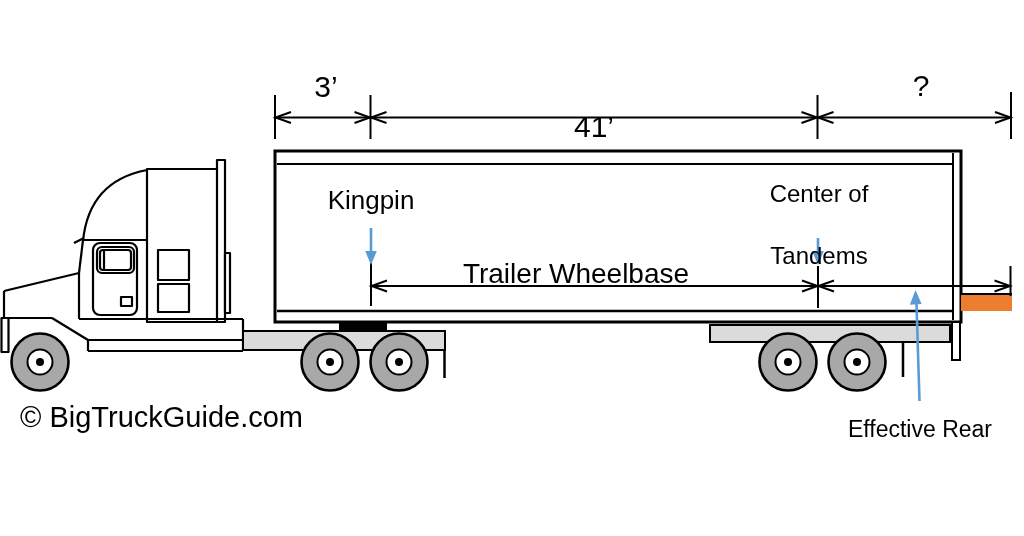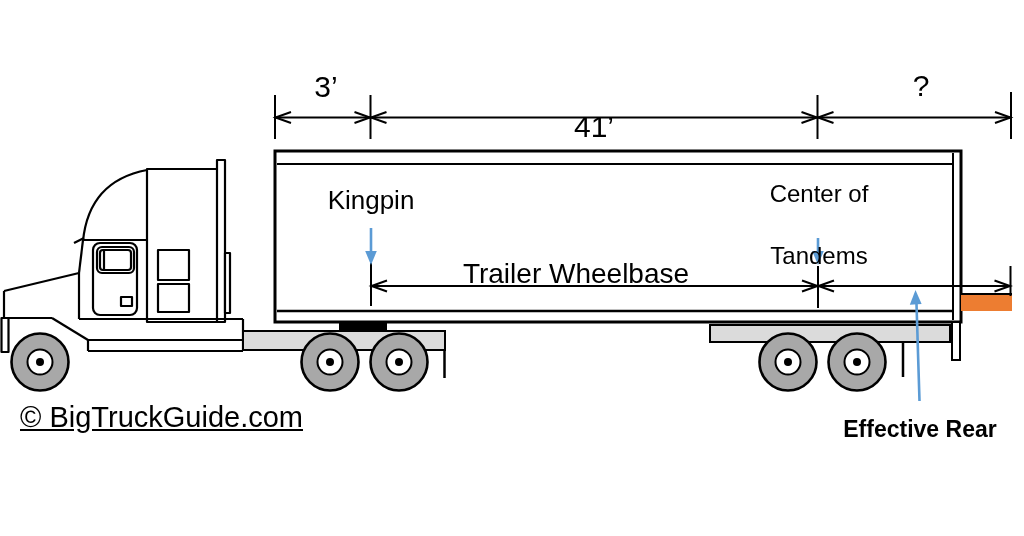--- a/index.html
+++ b/index.html
@@ -16,21 +16,21 @@
     position:absolute;
     text-align:center;
     color:#000;
     white-space:nowrap;
     user-select:none;
   }
   .dim-lbl{font-size:30px;line-height:30px;}
   .callout{font-size:26px;line-height:28px;}
   .callout-sm{font-size:24px;line-height:31px;white-space:pre-line;}
   .callout-xs{font-size:23px;line-height:26px;white-space:pre-line;}
-  .watermark{font-size:29px;line-height:31px;text-align:left;text-decoration:underline;}
+  .watermark{font-size:29px;line-height:31px;text-align:left;}
   svg [data-name]{vector-effect:non-scaling-stroke;}
 </style>
 </head>
 <body>
 
 <div id="stage" data-name="truck-dimension-diagram">
 
   <svg id="diagram-svg" width="1024" height="536" viewBox="0 0 1024 536" data-name="diagram-canvas">
 
     <g data-name="tractor" stroke="var(--ink)" fill="none" stroke-width="2.2" stroke-linejoin="round">
@@ -164,17 +164,17 @@
   <div class="lbl dim-lbl" style="left:821px;top:71px;width:200px;" data-name="dimension-label-rear-overhang">?</div>
 
   <div class="lbl callout-sm" style="left:744px;top:178px;width:150px;" data-name="center-of-tandems-label"><span data-name="center-of-tandems-line1">Center of</span><br>
     <span data-name="center-of-tandems-line2">Tandems</span>
   </div>
 
   <div class="lbl callout" style="left:301px;top:186px;width:140px;" data-name="kingpin-label">Kingpin</div>
 
   <div class="lbl" style="left:446px;top:247px;width:260px;font-size:28px;line-height:28px;margin-top:13px;" data-name="trailer-wheelbase-label">Trailer Wheelbase</div>
 
-  <div class="lbl callout-xs" style="left:820px;top:416px;width:200px;font-weight:bold;" data-name="effective-rear-overhang-label"><span data-name="effective-rear-overhang-line1">Effective Rear</span><br>
+  <div class="lbl callout-xs" style="left:820px;top:416px;width:200px;" data-name="effective-rear-overhang-label"><span data-name="effective-rear-overhang-line1">Effective Rear</span><br>
   </div>
 
   <div class="lbl watermark" style="left:20px;top:402px;width:320px;" data-name="watermark-copyright">© BigTruckGuide.com</div>
 </div>
 
 </body></html>

